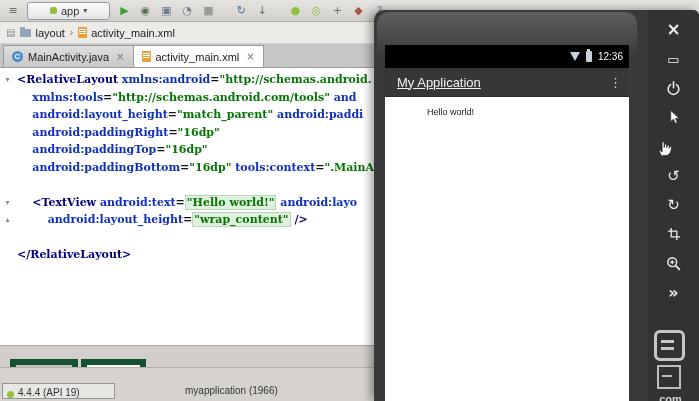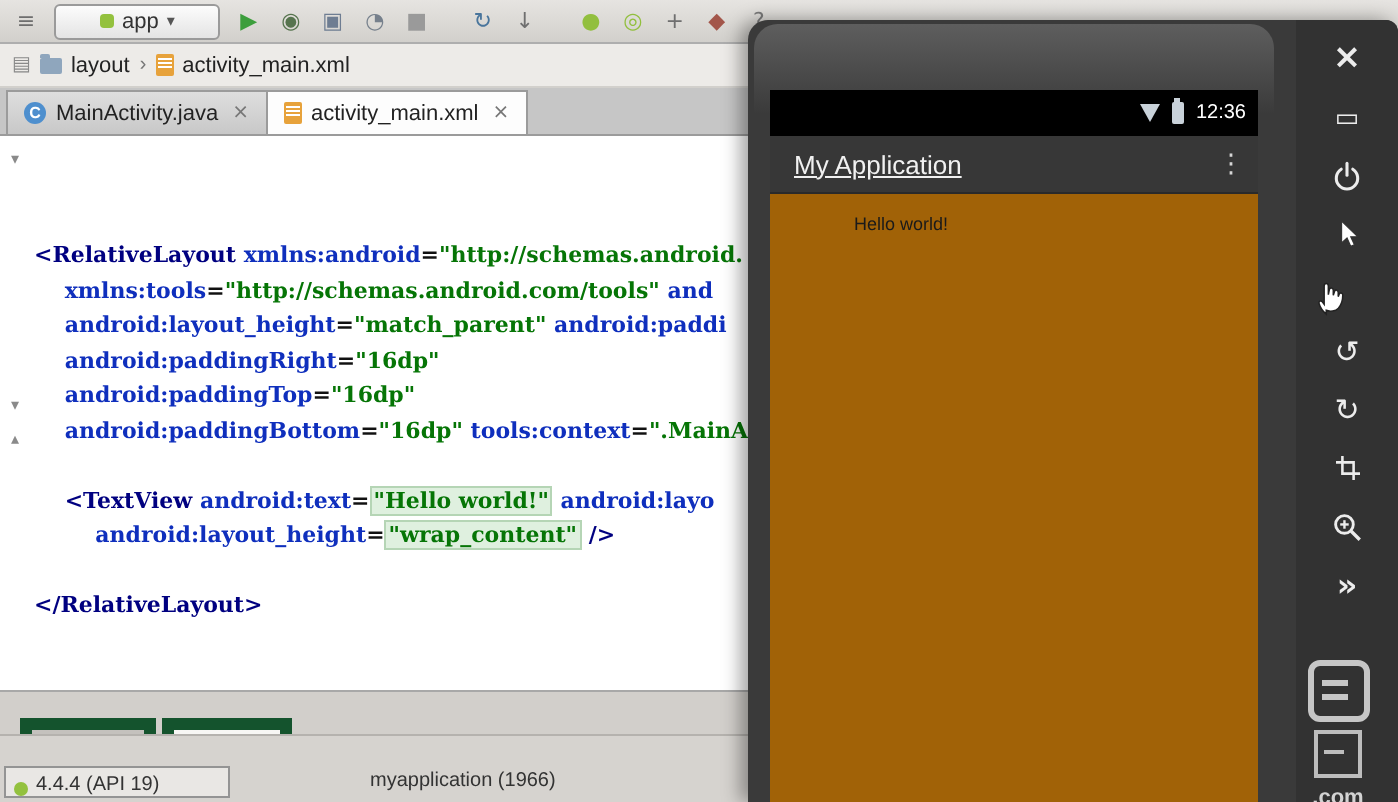--- a/index.html
+++ b/index.html
@@ -41,21 +41,21 @@
   .cls-ic{width:11px;height:11px;border-radius:50%;background:#4e8fce;color:#fff;font-size:8px;
           line-height:11px;text-align:center;font-weight:bold;}
   .tab-close{color:#777;font-size:10px;margin-left:2px;font-family:"DejaVu Sans",sans-serif;}
 
   
   .editor{position:absolute;left:0;top:68px;width:375px;height:277px;background:#ffffff;overflow:hidden;}
   .gutter{position:absolute;left:0;top:3px;width:15px;}
   .gut-row{height:17.5px;line-height:17.5px;font-size:8px;color:#8a8a8a;text-align:center;
            font-family:"DejaVu Sans",sans-serif;}
   .code{position:absolute;left:17px;top:3px;font-family:"DejaVu Serif",serif;font-weight:bold;
-        font-size:11px;line-height:17.5px;white-space:pre;margin-top:48px;}
+        font-size:11px;line-height:17.5px;white-space:pre;}
   .code-line{height:17.5px;}
   .tk-t{color:#000080;}
   .tk-a{color:#0f2fbd;}
   .tk-p{color:#111;}
   .tk-s{color:#067506;}
   .tk-hs{color:#067506;background:#dff0df;border:1px solid #b5d5b5;padding:0 1px;}
 
   
   .bottom-tabs{position:absolute;left:0;top:345px;width:375px;height:22px;box-sizing:border-box;
                background:#d2cfcb;border-top:1px solid #a8a8a8;display:flex;align-items:center;
@@ -70,21 +70,21 @@
               border:1px solid #949494;background:#e9e7e4;display:flex;align-items:flex-end;gap:4px;
               padding:0 4px;overflow:hidden;white-space:nowrap;font-size:10px;color:#333;}
   .android-dot{width:7px;height:7px;border-radius:50%;background:#93c13e;flex:0 0 auto;}
   .process-text{position:absolute;left:185px;bottom:6px;font-size:10px;color:#333;white-space:nowrap;}
 
   
   .emulator{position:absolute;left:374px;top:10px;width:325px;height:391px;background:#3a3a3a;
             border-radius:10px 6px 0 0;z-index:5;box-shadow:-4px 0 9px rgba(0,0,0,.35);}
   .bezel{position:absolute;left:3px;top:2px;width:260px;height:389px;border-radius:12px 12px 0 0;
          background:linear-gradient(#5e5e5e,#3a3a3a 45px);}
-  .phone-screen{position:absolute;left:11px;top:35px;width:244px;height:356px;background:#a16207;overflow:hidden;}
+  .phone-screen{position:absolute;left:11px;top:35px;width:244px;height:356px;background:#ffffff;overflow:hidden;}
   .p-status{height:23px;background:#000;display:flex;align-items:center;justify-content:flex-end;
             gap:6px;padding-right:6px;box-sizing:border-box;}
   .wifi{width:0;height:0;border-left:5px solid transparent;border-right:5px solid transparent;
         border-top:9px solid #c9d2da;}
   .battery{width:6px;height:11px;background:#c9d2da;border-radius:1px;position:relative;}
   .battery::before{content:"";position:absolute;left:1.5px;top:-2px;width:3px;height:2px;background:#c9d2da;}
   .p-time{color:#fff;font-size:10px;}
   .p-actionbar{height:28px;background:#373737;border-bottom:1px solid #2a2a2a;display:flex;
                align-items:center;color:#f1f1f1;font-size:13px;padding-left:12px;position:relative;text-decoration:underline;}
   .overflow-ic{position:absolute;right:7px;top:0;height:28px;display:flex;align-items:center;

